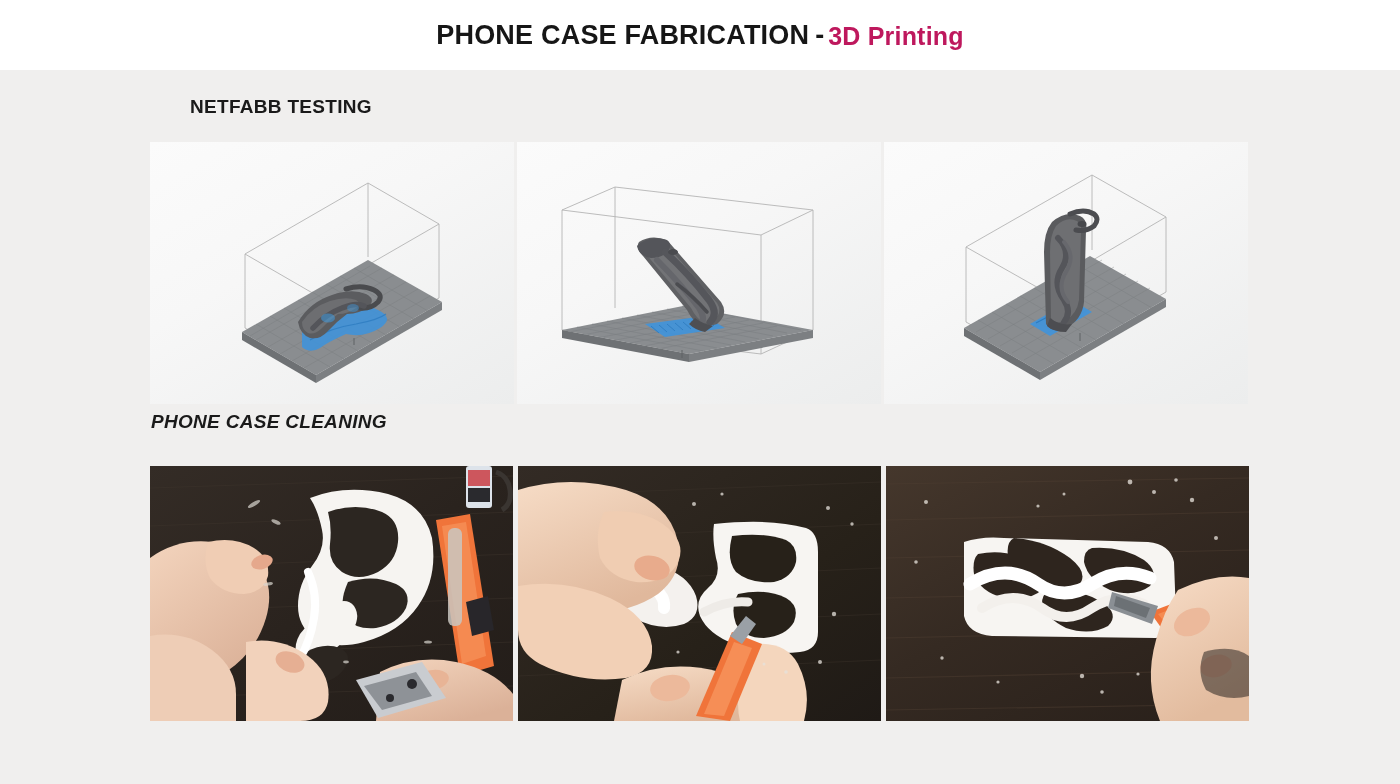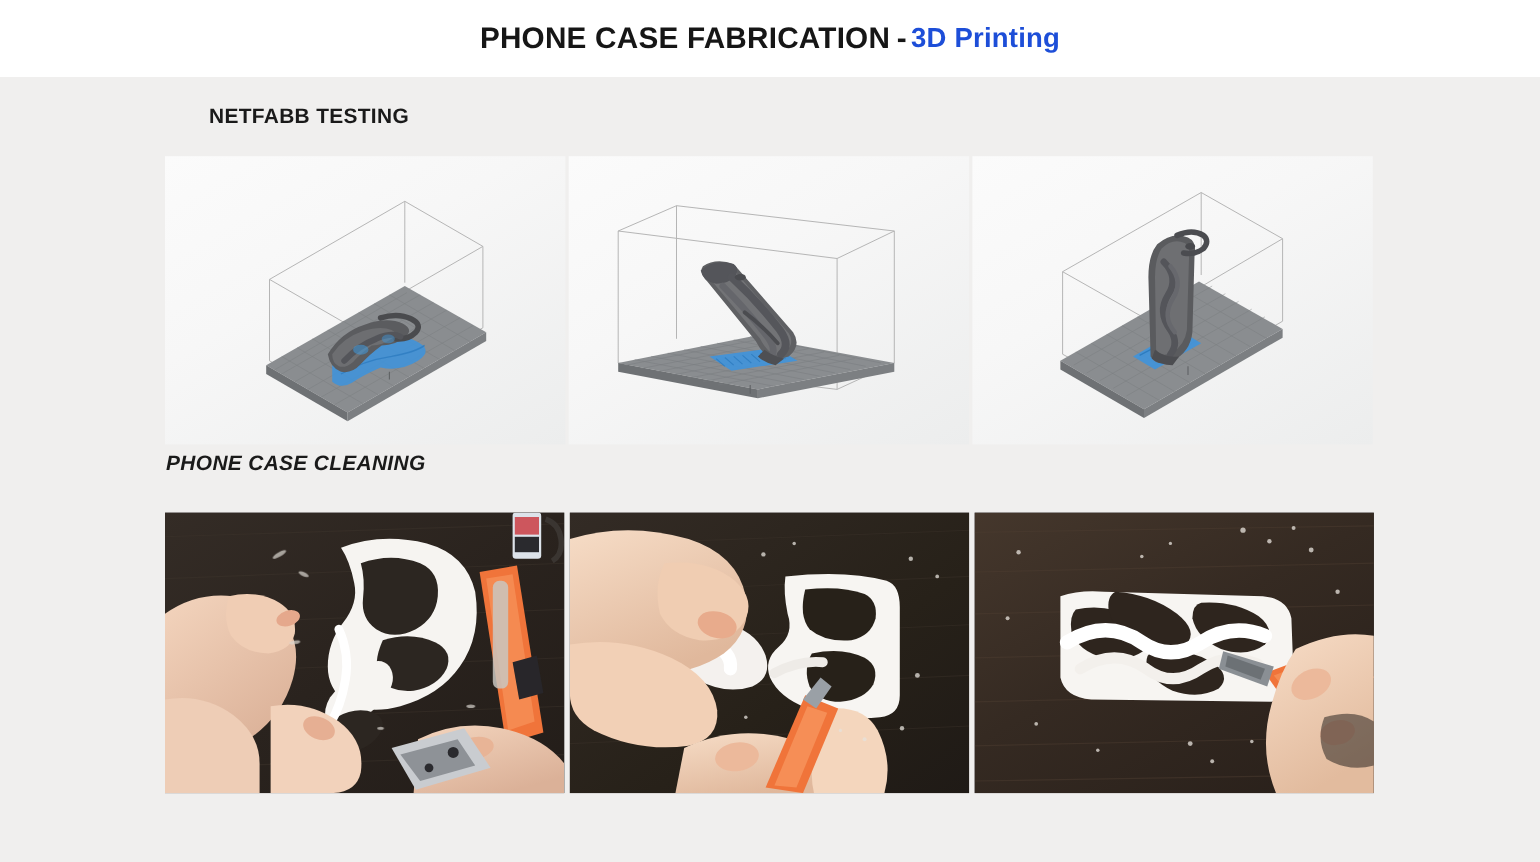--- a/index.html
+++ b/index.html
@@ -8,29 +8,29 @@
     background:#f0efee;
     font-family:"Liberation Sans", sans-serif;
     overflow:hidden;
     position:relative;
   }
   .header-band{
     position:absolute;left:0;top:0;width:1400px;height:70px;
     background:#ffffff;
     display:flex;align-items:center;justify-content:center;
   }
-  .title-wrap{display:flex;align-items:center;gap:0;}
+  .title-wrap{display:flex;align-items:flex-end;gap:0;}
   .title-main{
     font-size:27px;font-weight:bold;color:#161616;letter-spacing:.2px;
   }
   .title-dash{
     font-size:27px;font-weight:bold;color:#161616;padding:0 4px 0 6px;
   }
   .title-sub{
-    font-size:25px;font-weight:bold;color:#1d4ed8;letter-spacing:.2px;
+    font-size:25px;font-weight:bold;color:#be185d;letter-spacing:.2px;
   }
   .section-label{
     position:absolute;left:151px;
     font-size:19px;font-weight:bold;color:#1a1a1a;letter-spacing:.3px;
   }
   #label-netfabb{top:96px;margin-left:39px;}
   #label-cleaning{top:411px;font-style:italic;}
 
   .row{position:absolute;left:150px;display:flex;}
   #cad-row{top:142px;width:1100px;height:262px;gap:3px;}

